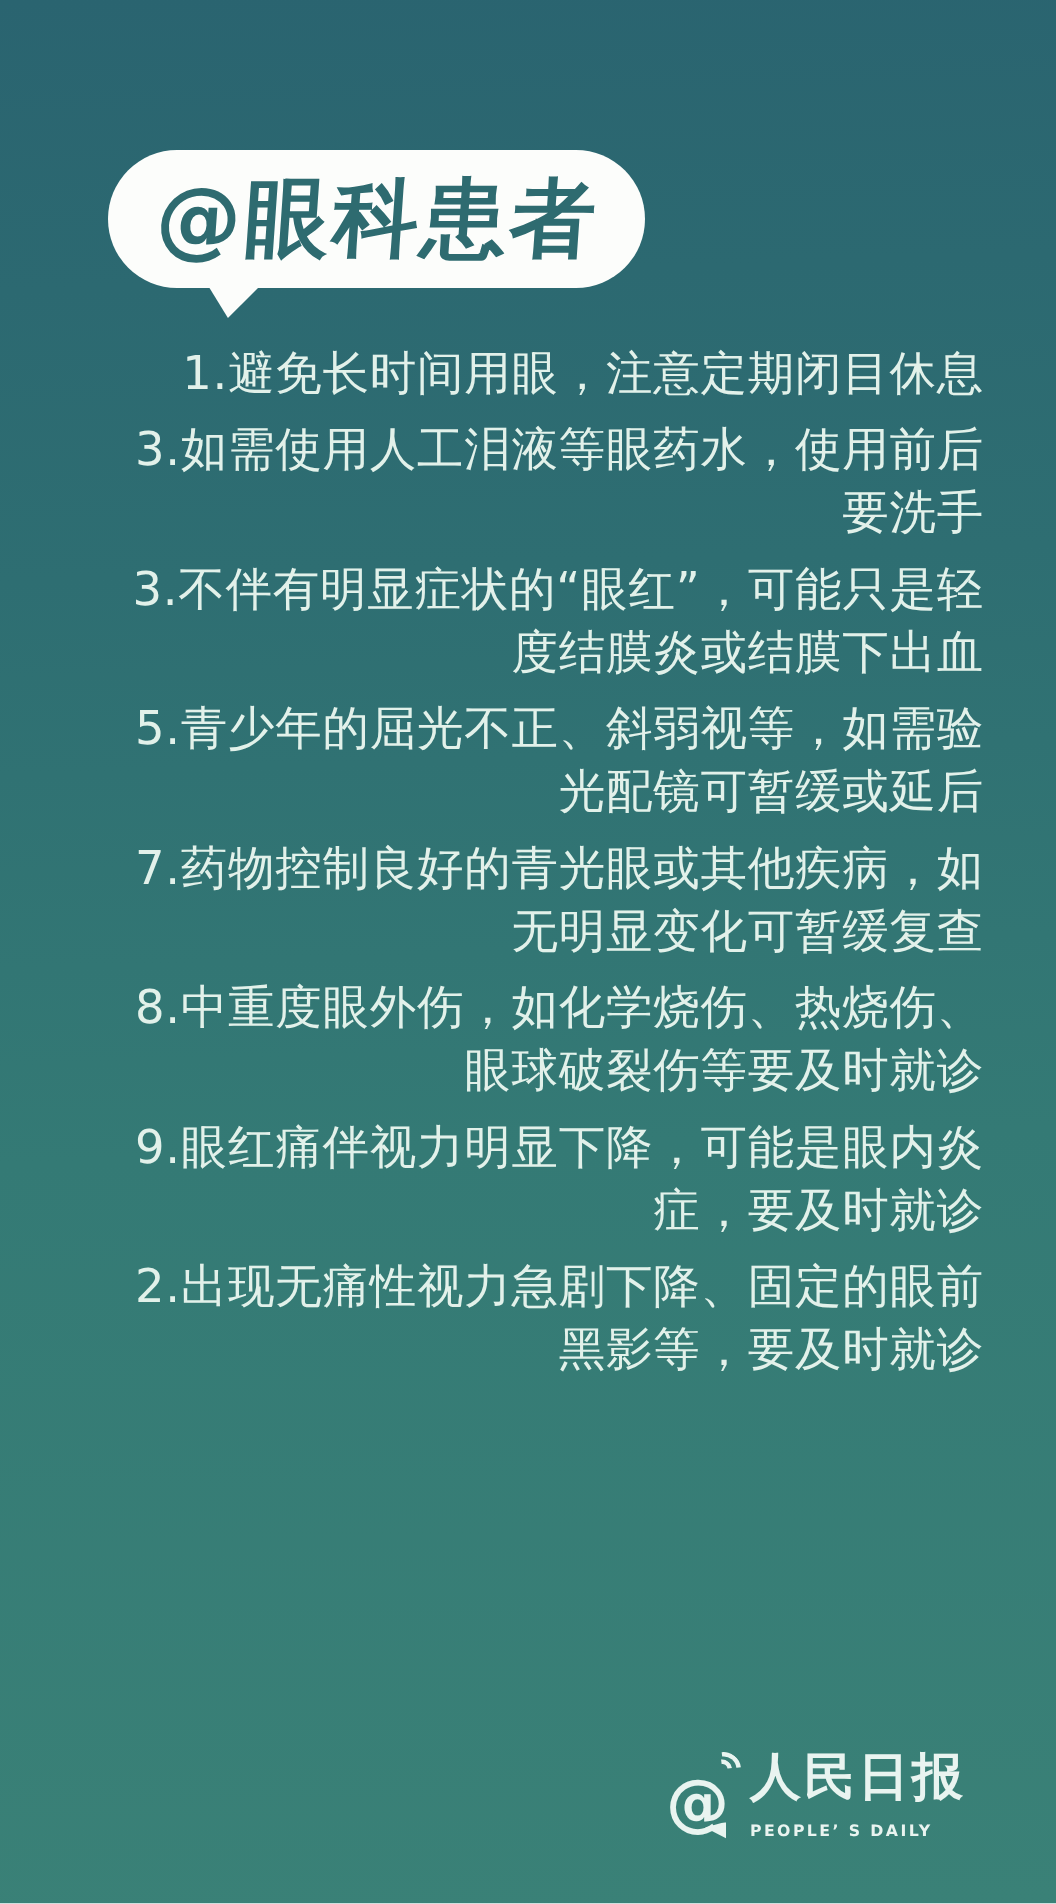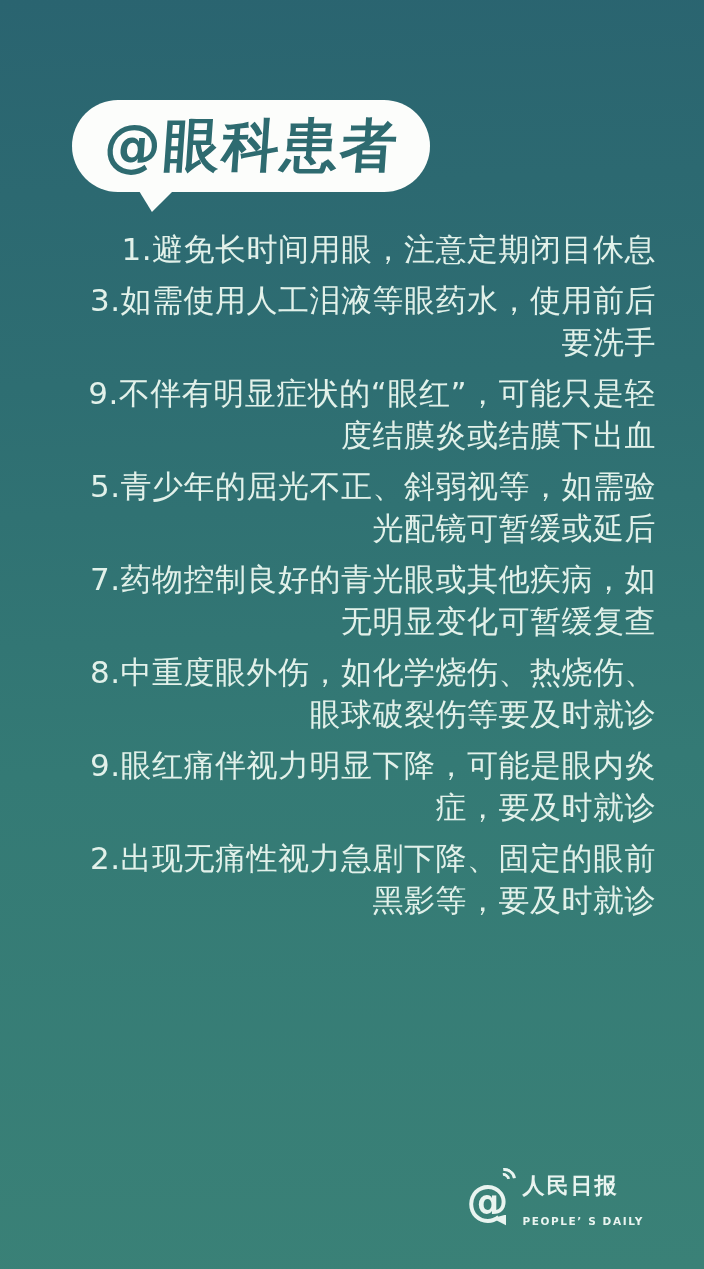--- a/index.html
+++ b/index.html
@@ -96,21 +96,21 @@
   .logo-wave {
     position: absolute;
     border: 3px solid transparent;
     border-top-color: #e9f4f0;
     border-radius: 50%;
     transform: rotate(38deg);
   }
   .logo-wave-1 { width: 13px; height: 13px; right: 2px;  top: -2px; }
   .logo-wave-2 { width: 23px; height: 23px; right: -4px; top: -7px; }
   .logo-cn {
-    font-size: 22px;
+    font-size: 34px;
     line-height: 27px;
     font-weight: 700;
     letter-spacing: 2px;
     white-space: nowrap;
   }
   .logo-en {
     font-size: 10.5px;
     line-height: 12px;
     font-weight: 700;
     letter-spacing: 1.6px;
@@ -124,21 +124,21 @@
 <div class="poster">
 
   <div class="bubble">
     <span class="bubble-label">@眼科患者</span>
     <span class="bubble-tail"></span>
   </div>
 
   <div class="tips">
     <p class="tip">1.避免长时间用眼，注意定期闭目休息</p>
     <p class="tip">3.如需使用人工泪液等眼药水，使用前后要洗手</p>
-    <p class="tip">9.不伴有明显症状的“眼红”，可能只是轻度结膜炎或结膜下出血</p>
+    <p class="tip">3.不伴有明显症状的“眼红”，可能只是轻度结膜炎或结膜下出血</p>
     <p class="tip">5.青少年的屈光不正、斜弱视等，如需验光配镜可暂缓或延后</p>
     <p class="tip">7.药物控制良好的青光眼或其他疾病，如无明显变化可暂缓复查</p>
     <p class="tip">8.中重度眼外伤，如化学烧伤、热烧伤、眼球破裂伤等要及时就诊</p>
     <p class="tip">9.眼红痛伴视力明显下降，可能是眼内炎症，要及时就诊</p>
     <p class="tip">2.出现无痛性视力急剧下降、固定的眼前黑影等，要及时就诊</p>
   </div>
 
   <div class="logo">
     <div class="logo-at-wrap">
       <span class="logo-at">@</span>

